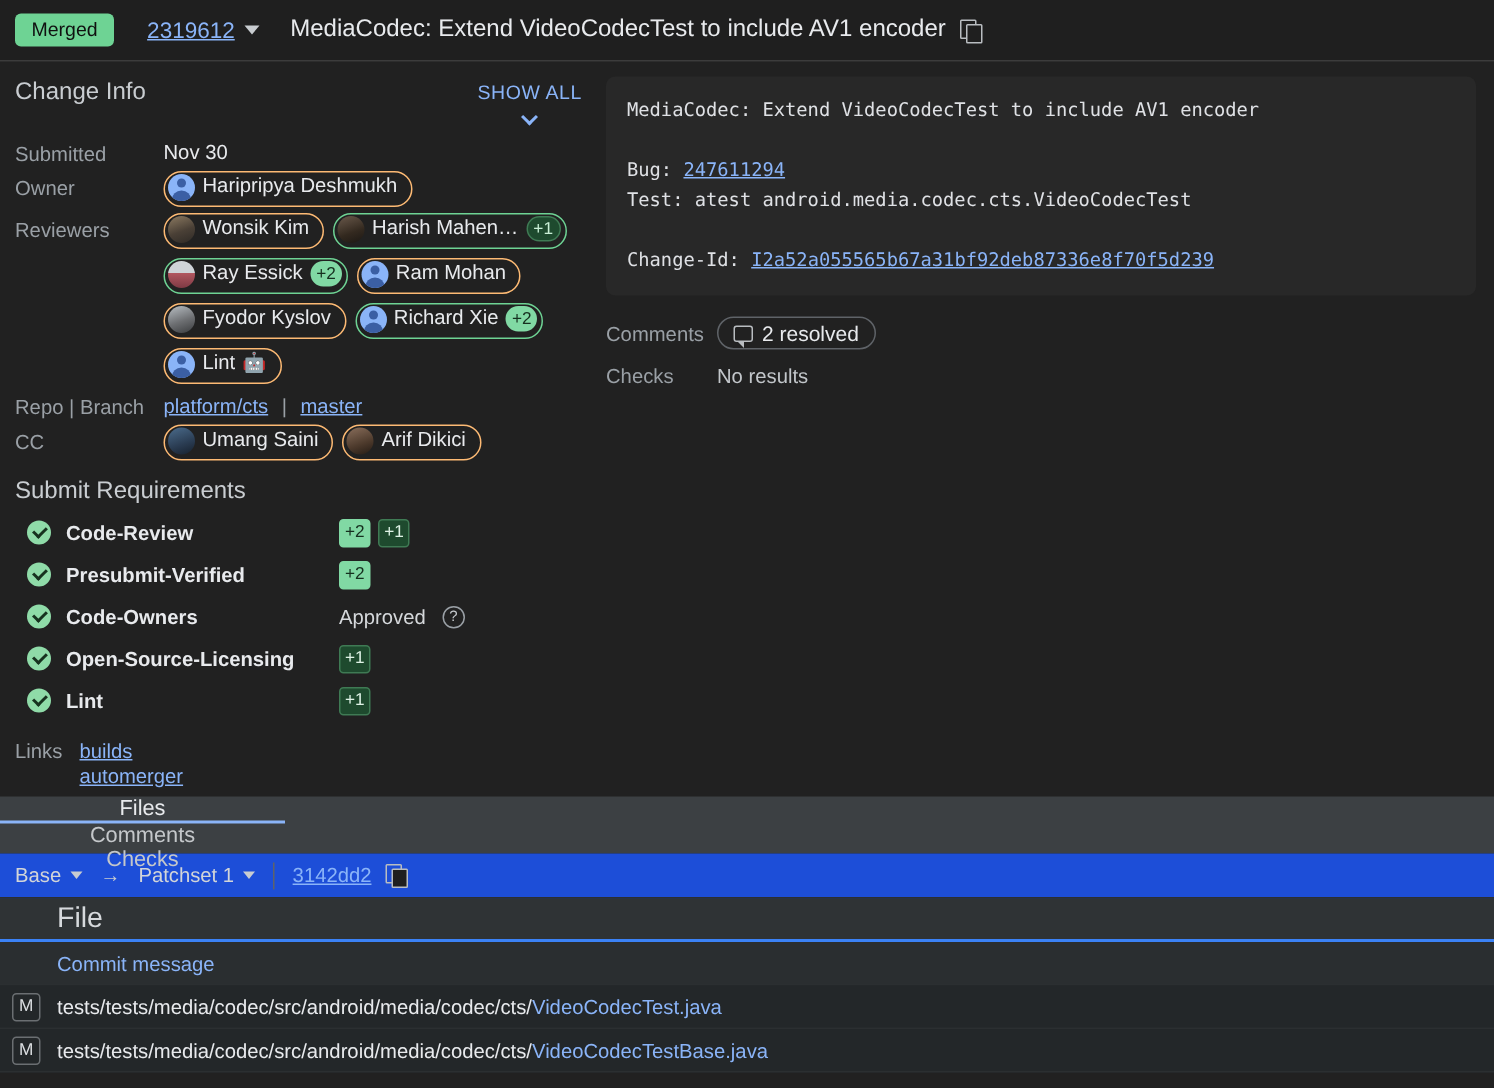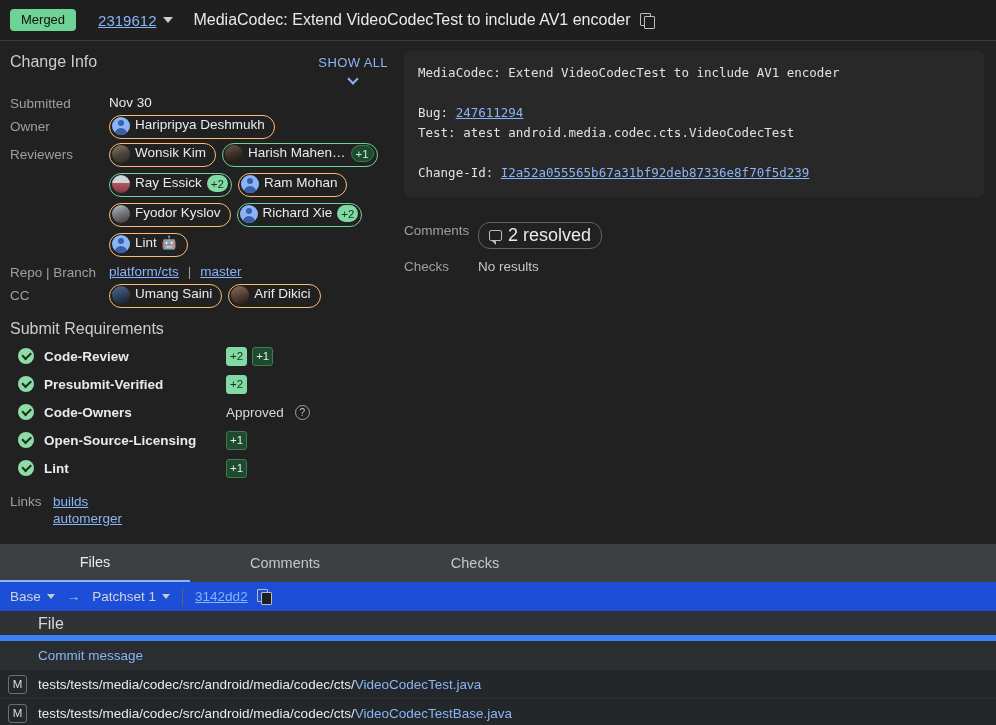--- a/index.html
+++ b/index.html
@@ -169,21 +169,21 @@
     white-space: pre-wrap;
   }
   .commit-box .link { font-family: "DejaVu Sans Mono", monospace; }
 
   .right-rows { margin-top: 14px; }
   .right-row { display:flex; align-items:center; margin-bottom: 10px; }
   .right-label { width: 74px; flex:0 0 74px; font-size:13.5px; color:#9aa0a6; }
   .resolved-chip {
     display:inline-flex; align-items:center; gap:6px;
     border:1px solid #5f6368; border-radius:12px;
-    padding: 2px 10px; font-size: 18px; color:#e8eaed; cursor:pointer;margin-top:11px;
+    padding: 2px 10px; font-size: 14px; color:#e8eaed; cursor:pointer;
   }
   .comment-icon {
     display:inline-block; width:13px; height:11px;
     border:1.4px solid #b9bdc1; border-radius:2px; position:relative;
   }
   .comment-icon::after {
     content:""; position:absolute; left:2px; top:10px;
     width:0;height:0;border-left:4px solid transparent;
     border-right:0 solid transparent;border-top:4px solid #b9bdc1;
   }
@@ -225,22 +225,22 @@
   }
 
   
   .links-wrap { padding: 12px 0 0 10px; display:flex; }
   .links-label { width:43px;flex:0 0 43px;font-size:13.5px;color:#9aa0a6; }
   .links-list { display:flex; flex-direction:column; gap:2px; }
   .links-list a { font-size:13.5px; }
 
   
   .tabs {
-    display:flex; background:#3c4043; margin-top: 18px;
-    height: 38px; align-items: stretch;
+    display:flex; background:#3c4043; margin-top: 6px;
+    height: 38px; align-items: stretch; flex-direction: column;
   }
   .tab {
     width: 190px; display:flex;align-items:center;justify-content:center;
     font-size:14.5px; color:#c4c7ca; cursor:pointer;
   }
   .tab.active { color:#e8eaed; border-bottom:2px solid #8ab4f8; }
 
   
   .ps-row {
     display:flex; align-items:center; height: 30px;
@@ -251,22 +251,22 @@
   .caret-sm {
     width:0;height:0;border-left:4.5px solid transparent;
     border-right:4.5px solid transparent;border-top:5.5px solid #c8ccd0;
   }
   .arrow { margin: 0 12px; color:#c8ccd0; }
   .vdiv { width:1px;height:18px;background:#5f6368;margin:0 12px; }
 
   
   .file-head {
     display:flex;align-items:center;height:29px;
-    background:#2f3335; border-bottom:6px solid #3b82f6;
-    font-size:16px;color:#d6d9dc; padding-left:38px;
+    background:#2f3335; border-bottom:2px solid #3b82f6;
+    font-size:19px;color:#d6d9dc; padding-left:38px;
   }
   .file-row {
     display:flex;align-items:center;height:29px;
     border-bottom:1px solid #2b2f31; font-size:13.5px;
   }
   .file-row.commit { background:#2a2e30; padding-left:38px; }
   .file-row.normal { background:#232729; padding-left:8px; }
   .mbadge {
     display:inline-flex;align-items:center;justify-content:center;
     width:19px;height:19px;border:1px solid #6b6f72;border-radius:3px;

